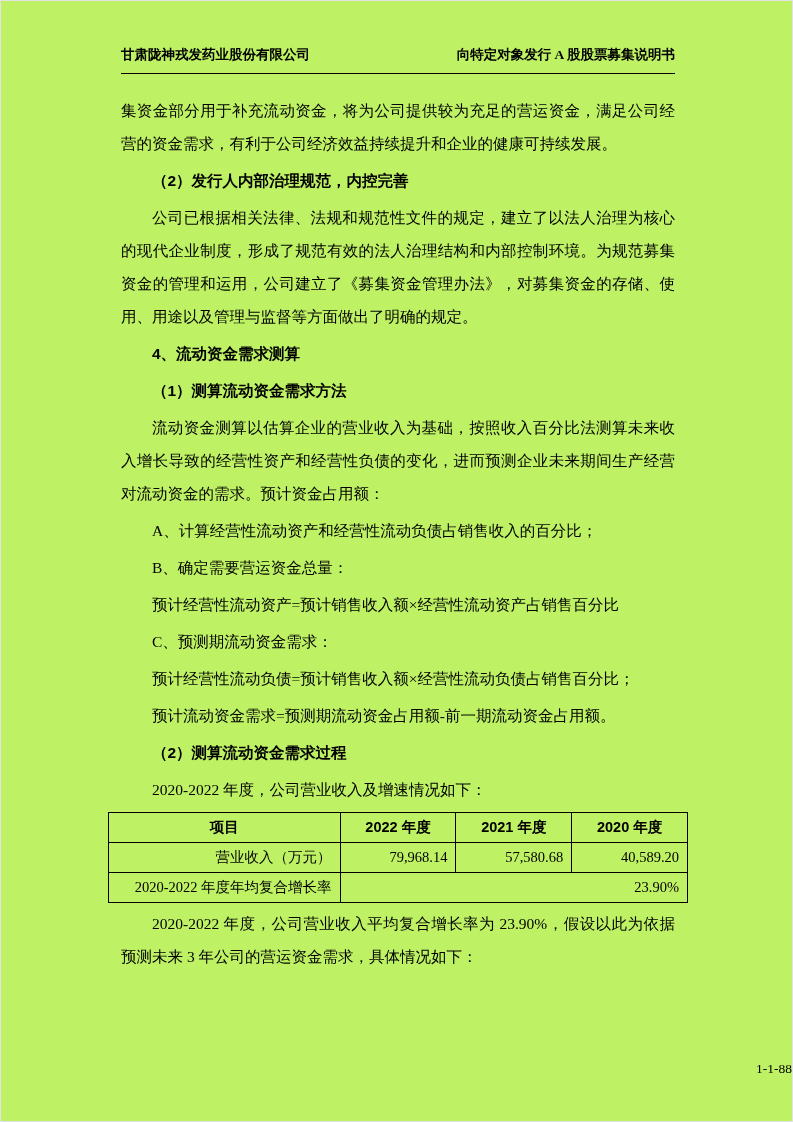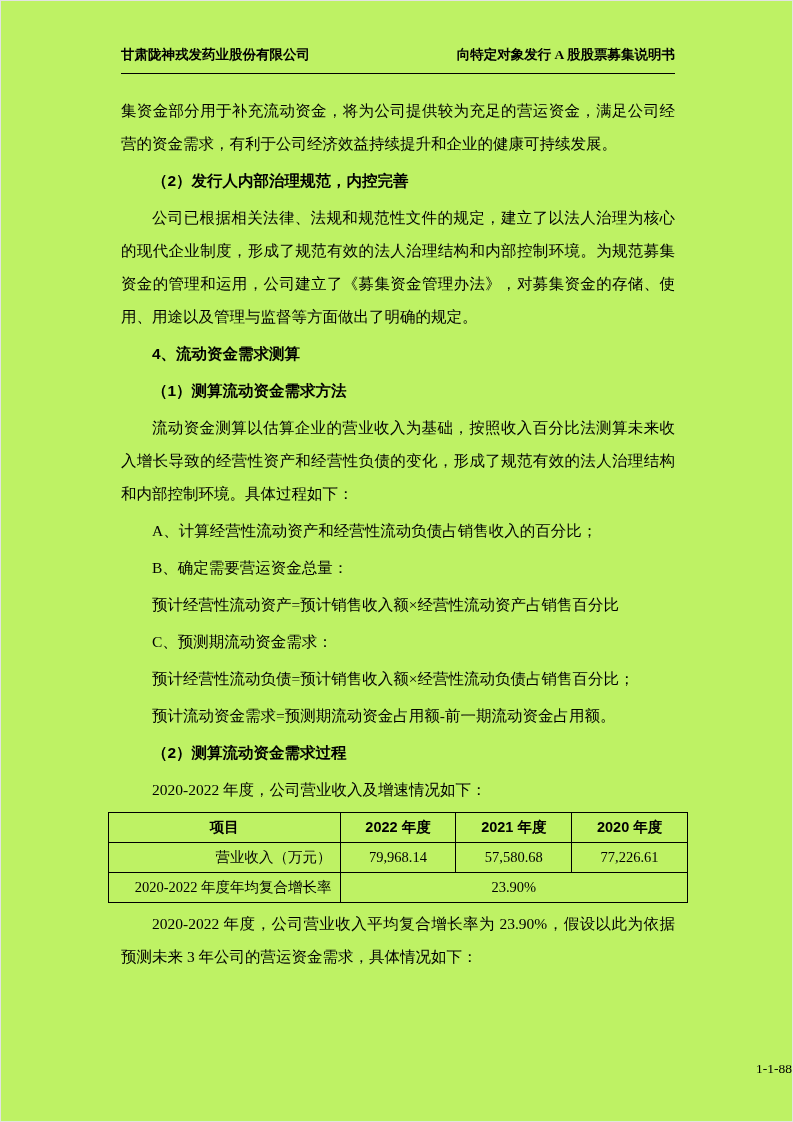--- a/index.html
+++ b/index.html
@@ -58,21 +58,21 @@
     height: 30px;
     padding: 2px 8px;
     vertical-align: middle;
   }
   table.data-table th {
     font-family: "Liberation Sans", "DejaVu Sans", sans-serif;
     font-weight: bold;
     text-align: center;
   }
   td.cell-label { text-align: right; padding-left: 12px; }
-  td.cell-num { text-align: center; padding-right: 8px; }
+  td.cell-num { text-align: right; padding-right: 8px; }
   .col-item { width: 40%; }
   .col-year { width: 20%; }
   .doc-footer {
     position: absolute;
     left: 0; right: 0;
     bottom: 44px;
     text-align: right;
     font-size: 13.5px;
   }
 </style>
@@ -91,21 +91,21 @@
     <p class="para noindent">集资金部分用于补充流动资金，将为公司提供较为充足的营运资金，满足公司经营的资金需求，有利于公司经济效益持续提升和企业的健康可持续发展。</p>
 
     <h3 class="heading">（2）发行人内部治理规范，内控完善</h3>
 
     <p class="para">公司已根据相关法律、法规和规范性文件的规定，建立了以法人治理为核心的现代企业制度，形成了规范有效的法人治理结构和内部控制环境。为规范募集资金的管理和运用，公司建立了《募集资金管理办法》，对募集资金的存储、使用、用途以及管理与监督等方面做出了明确的规定。</p>
 
     <h3 class="heading">4、流动资金需求测算</h3>
 
     <h3 class="heading">（1）测算流动资金需求方法</h3>
 
-    <p class="para">流动资金测算以估算企业的营业收入为基础，按照收入百分比法测算未来收入增长导致的经营性资产和经营性负债的变化，形成了规范有效的法人治理结构和内部控制环境。具体过程如下：</p>
+    <p class="para">流动资金测算以估算企业的营业收入为基础，按照收入百分比法测算未来收入增长导致的经营性资产和经营性负债的变化，进而预测企业未来期间生产经营对流动资金的需求。预计资金占用额：</p>
 
     <p class="para">A、计算经营性流动资产和经营性流动负债占销售收入的百分比；</p>
 
     <p class="para">B、确定需要营运资金总量：</p>
 
     <p class="para">预计经营性流动资产=预计销售收入额×经营性流动资产占销售百分比</p>
 
     <p class="para">C、预测期流动资金需求：</p>
 
     <p class="para">预计经营性流动负债=预计销售收入额×经营性流动负债占销售百分比；</p>
@@ -130,21 +130,21 @@
           <th>2022 年度</th>
           <th>2021 年度</th>
           <th>2020 年度</th>
         </tr>
       </thead>
       <tbody>
         <tr>
           <td class="cell-label">营业收入（万元）</td>
           <td class="cell-num">79,968.14</td>
           <td class="cell-num">57,580.68</td>
-          <td class="cell-num">77,226.61</td>
+          <td class="cell-num">40,589.20</td>
         </tr>
         <tr>
           <td class="cell-label">2020-2022 年度年均复合增长率</td>
           <td class="cell-num" colspan="3">23.90%</td>
         </tr>
       </tbody>
     </table>
 
     <p class="para">2020-2022 年度，公司营业收入平均复合增长率为 23.90%，假设以此为依据预测未来 3 年公司的营运资金需求，具体情况如下：</p>
 

